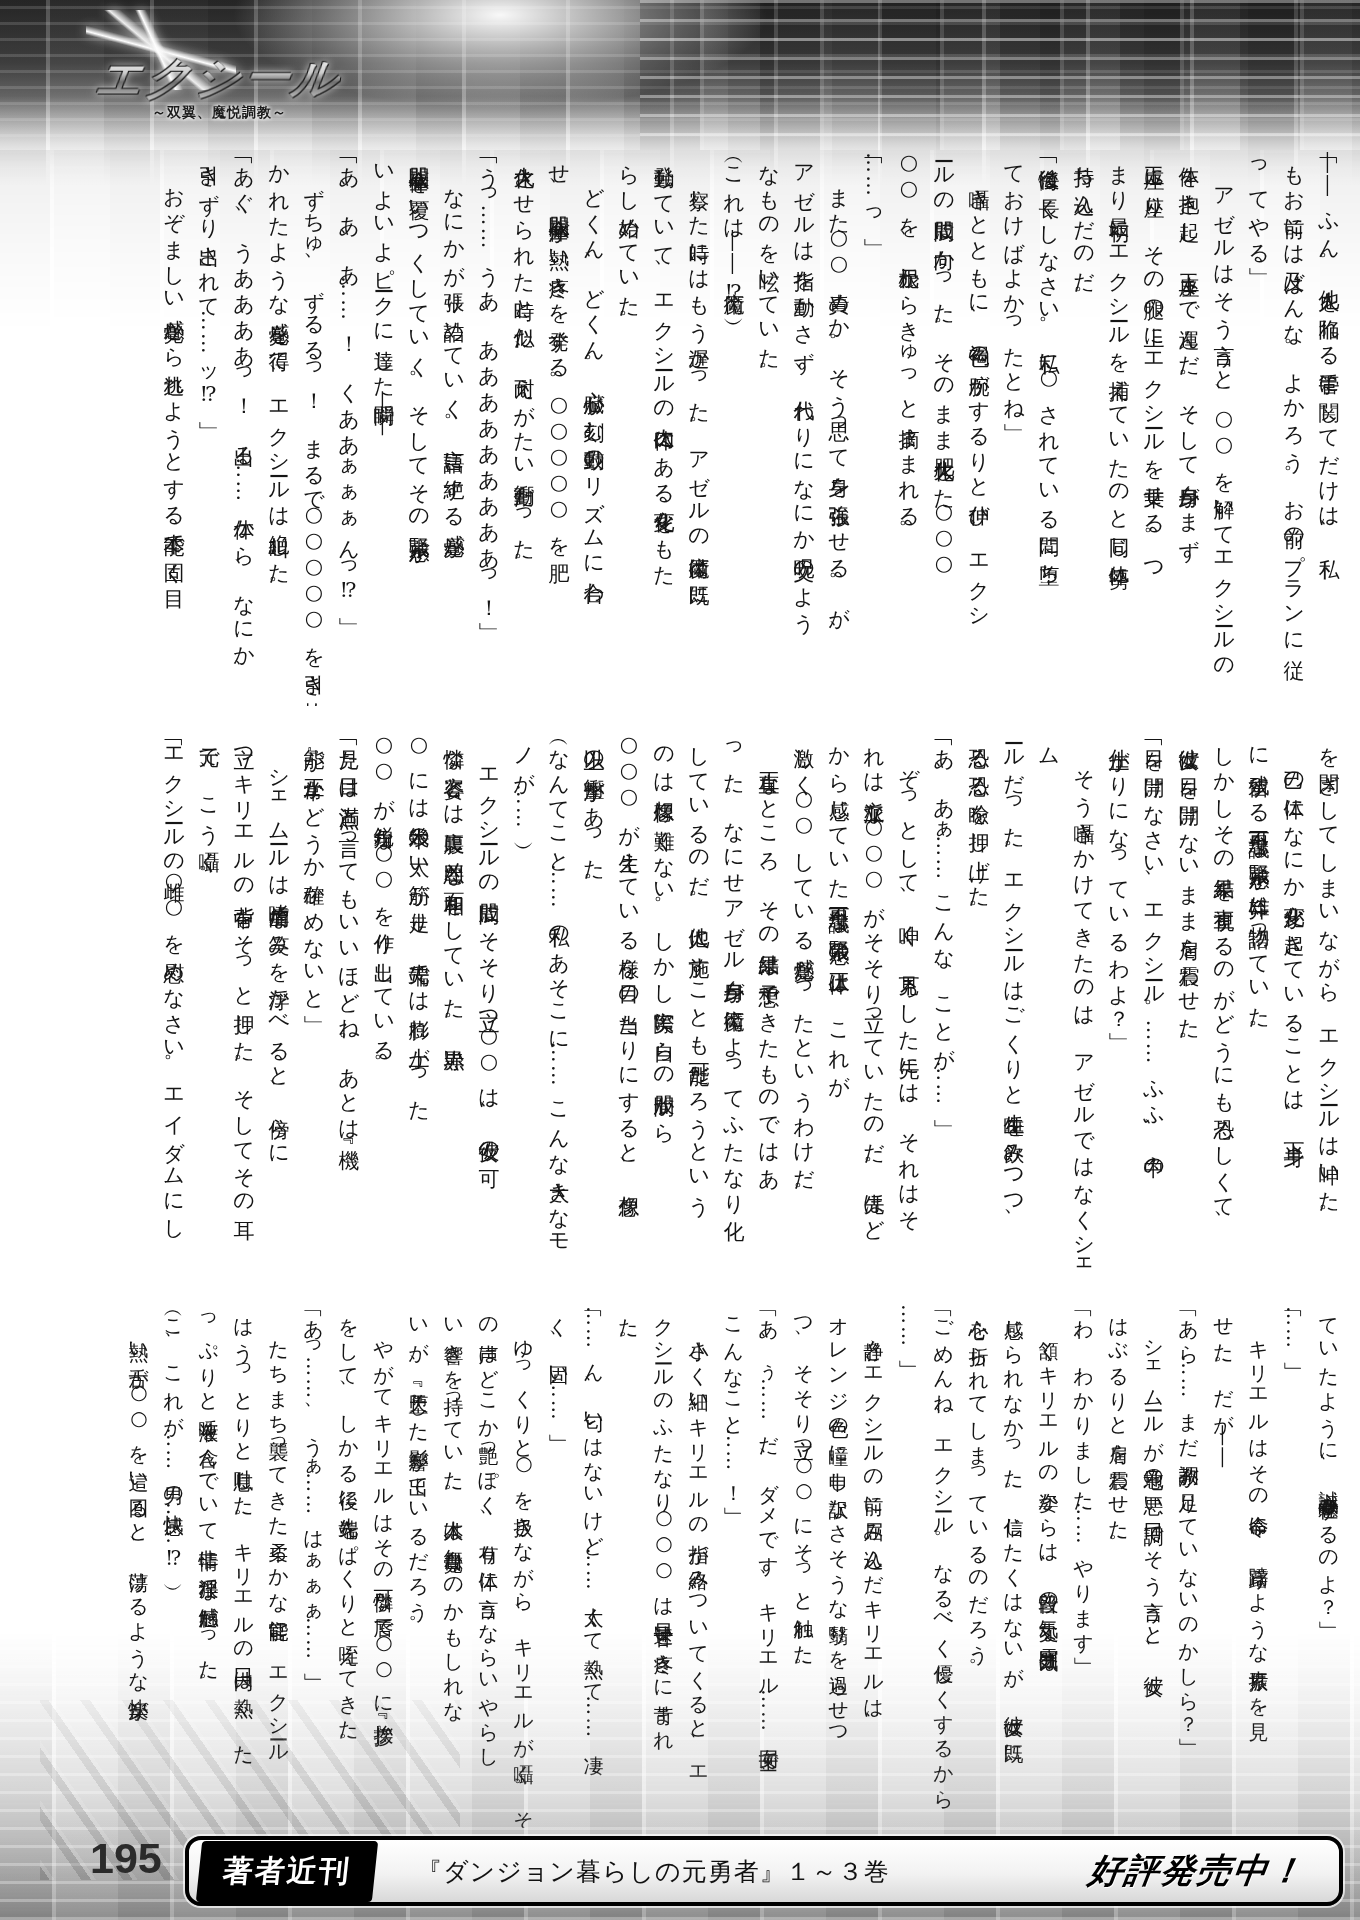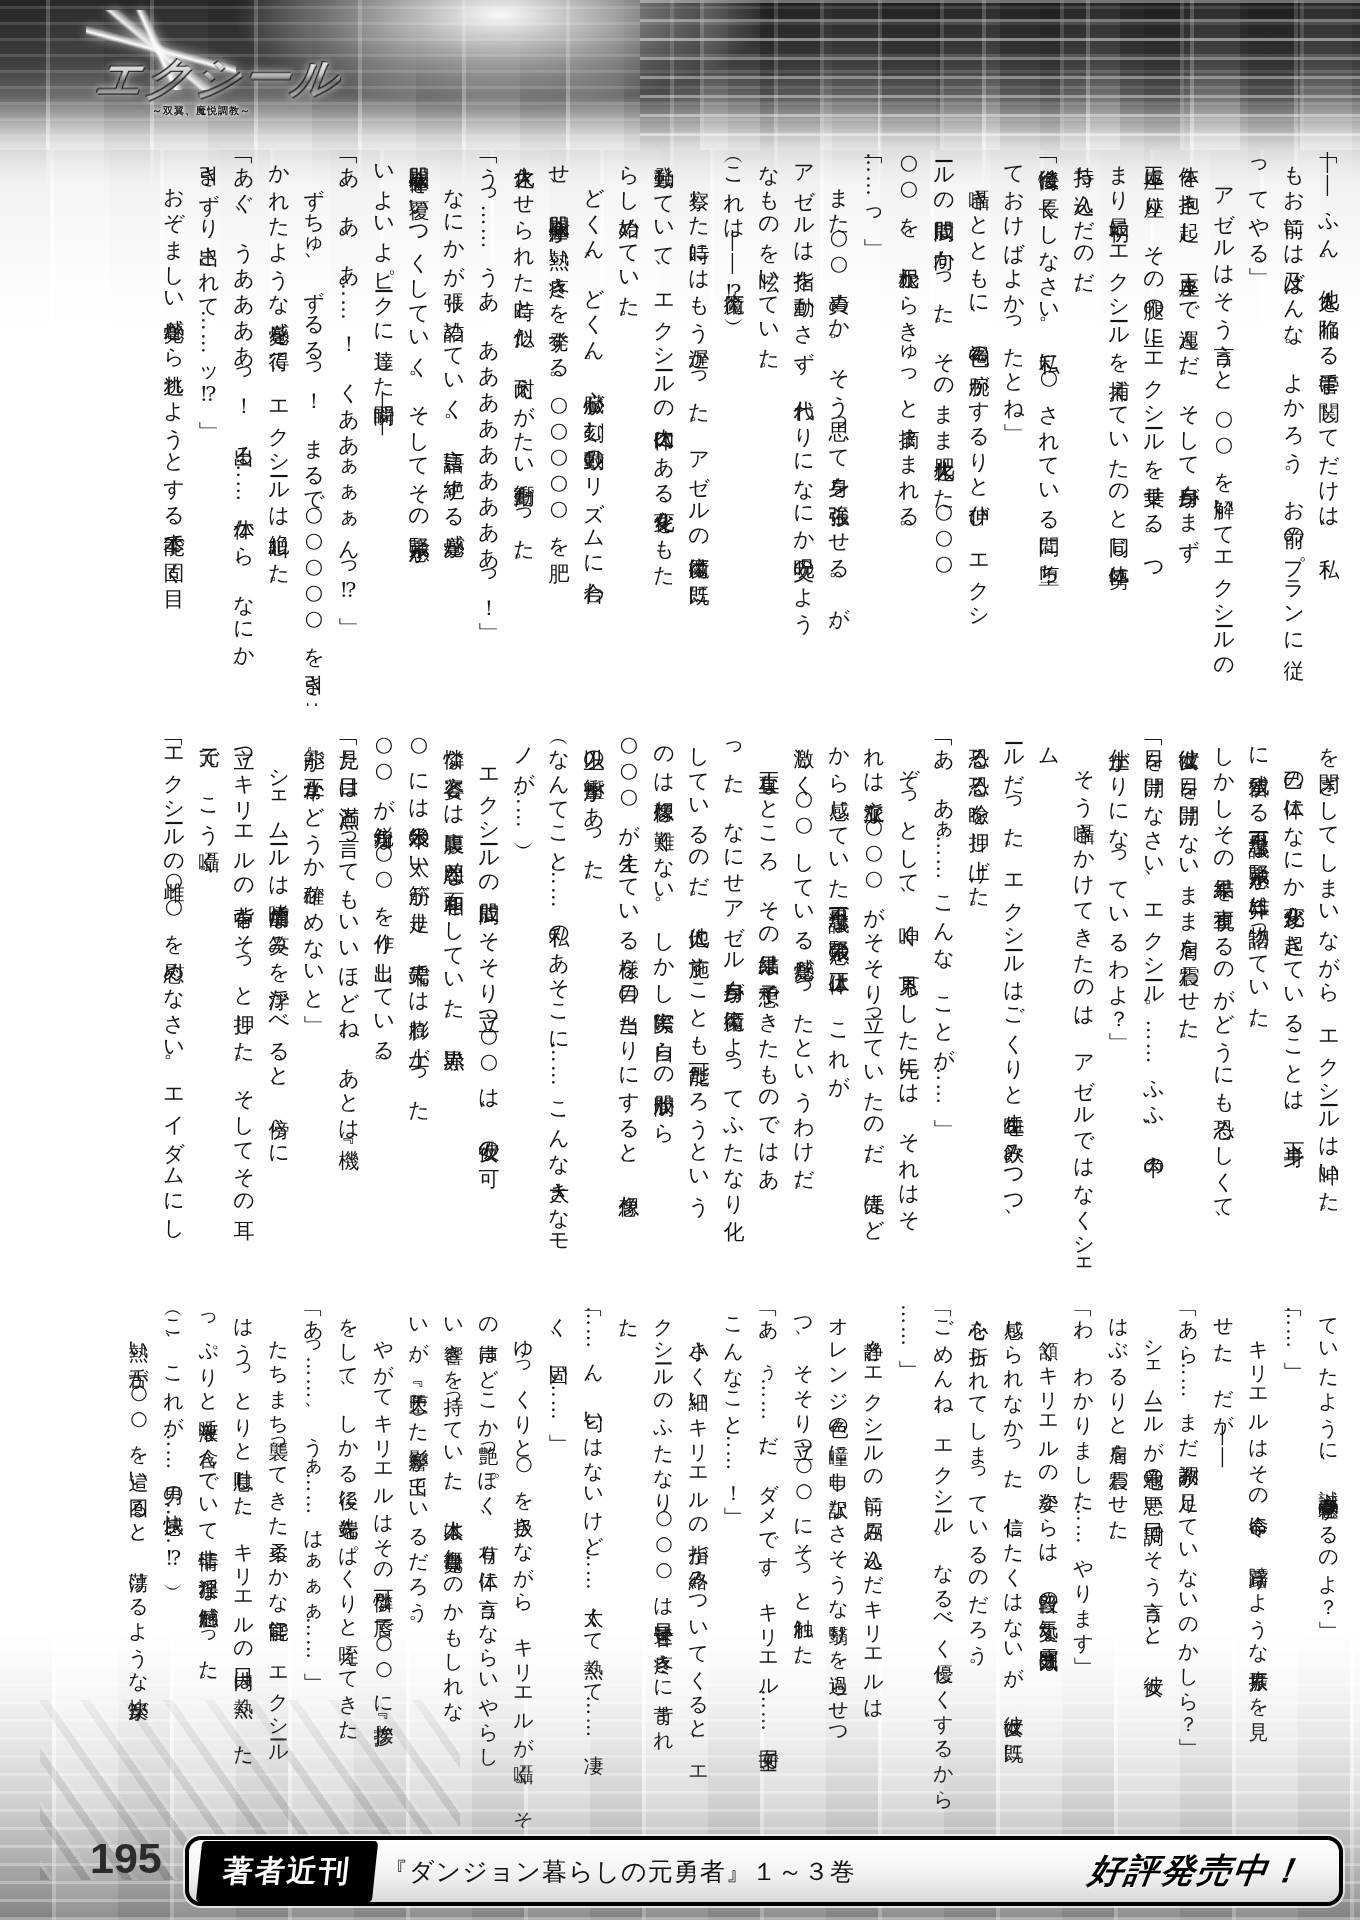--- a/index.html
+++ b/index.html
@@ -33,21 +33,21 @@
         linear-gradient(65deg, rgba(0,0,0,0) 46%, #fff 48%, rgba(0,0,0,0) 52%),
         linear-gradient(40deg, rgba(0,0,0,0) 46%, #eee 48%, rgba(0,0,0,0) 53%),
         linear-gradient(15deg, rgba(0,0,0,0) 46%, #fff 49%, rgba(0,0,0,0) 54%);
       filter:drop-shadow(0 0 6px rgba(255,255,255,.9));}
   .logo .title{position:absolute;left:18px;top:26px;font-size:46px;font-weight:bold;font-style:italic;
       letter-spacing:2px;transform:skewX(-8deg);
       background:linear-gradient(180deg,#ffffff 0%,#cfcfcf 40%,#6e6e6e 55%,#f2f2f2 100%);
       -webkit-background-clip:text;background-clip:text;color:transparent;
       text-shadow:0 0 2px rgba(0,0,0,.0);
       filter:drop-shadow(1px 1px 0 #111) drop-shadow(-1px -1px 0 #111) drop-shadow(0 0 4px rgba(255,255,255,.6));}
-  .logo .subtitle{position:absolute;left:74px;top:82px;font-size:10px;font-weight:bold;color:#1c1c1c;
+  .logo .subtitle{position:absolute;left:74px;top:82px;font-size:14px;font-weight:bold;color:#1c1c1c;
       letter-spacing:1px;text-shadow:0 0 3px #fff,0 0 5px #fff;}
 
   
   .band{position:absolute;writing-mode:vertical-rl;text-orientation:mixed;
         color:#151515;overflow:hidden;}
   .band .tcol{margin:0;}
   #band1{left:118px;top:150px;width:1228px;height:556px;font-size:21px;line-height:35px;letter-spacing:2px;}
   #band2{left:118px;top:732px;width:1228px;height:556px;font-size:21px;line-height:35px;letter-spacing:2px;}
   #band3{left:118px;top:1304px;width:1228px;height:524px;font-size:20px;line-height:35px;letter-spacing:2px;}
 
@@ -66,21 +66,21 @@
   .page-number{position:absolute;left:90px;top:1834px;font-size:43px;font-weight:600;color:#2b2b2b;
       font-family:"Liberation Sans","DejaVu Sans",sans-serif;}
   .footer-bar{position:absolute;left:185px;top:1836px;width:1158px;height:70px;box-sizing:border-box;
       border:4px solid #000;border-radius:16px;
       background:linear-gradient(180deg,#ffffff 0%,#f2f2f2 55%,#d8d8d8 100%);
       display:flex;align-items:center;box-shadow:0 0 0 2px rgba(255,255,255,.7);}
   .footer-label{background:#000;color:#fff;font-family:"Liberation Sans","DejaVu Sans",sans-serif;
       font-weight:bold;font-size:30px;letter-spacing:2px;padding:10px 24px;margin-left:10px;
       transform:skewX(-6deg);border-radius:4px;}
   .footer-book{font-family:"Liberation Sans","DejaVu Sans",sans-serif;font-size:25px;color:#111;
-      margin-left:8px;letter-spacing:1px;}
+      margin-left:42px;letter-spacing:1px;}
   .footer-promo{font-family:"Liberation Sans","DejaVu Sans",sans-serif;font-size:34px;font-weight:bold;
       font-style:italic;color:#000;margin-left:auto;margin-right:34px;letter-spacing:2px;
       transform:skewX(-8deg);text-shadow:1px 1px 0 #fff;}
 </style>
 </head>
 <body>
 
 <div class="header-art">
   <div class="traces"></div>
   <div class="fade"></div>

